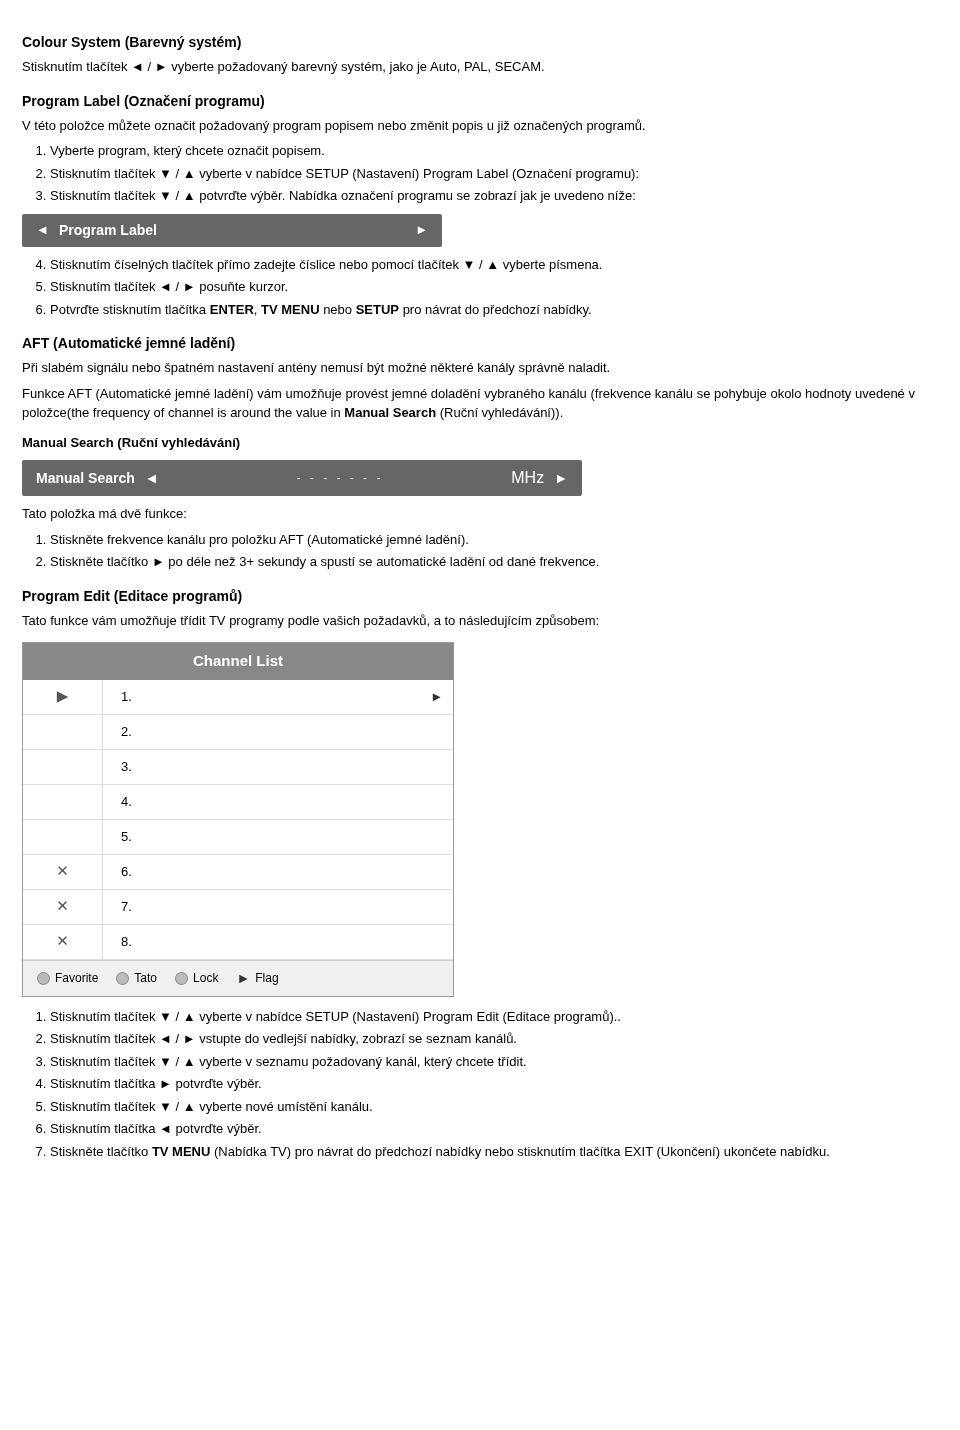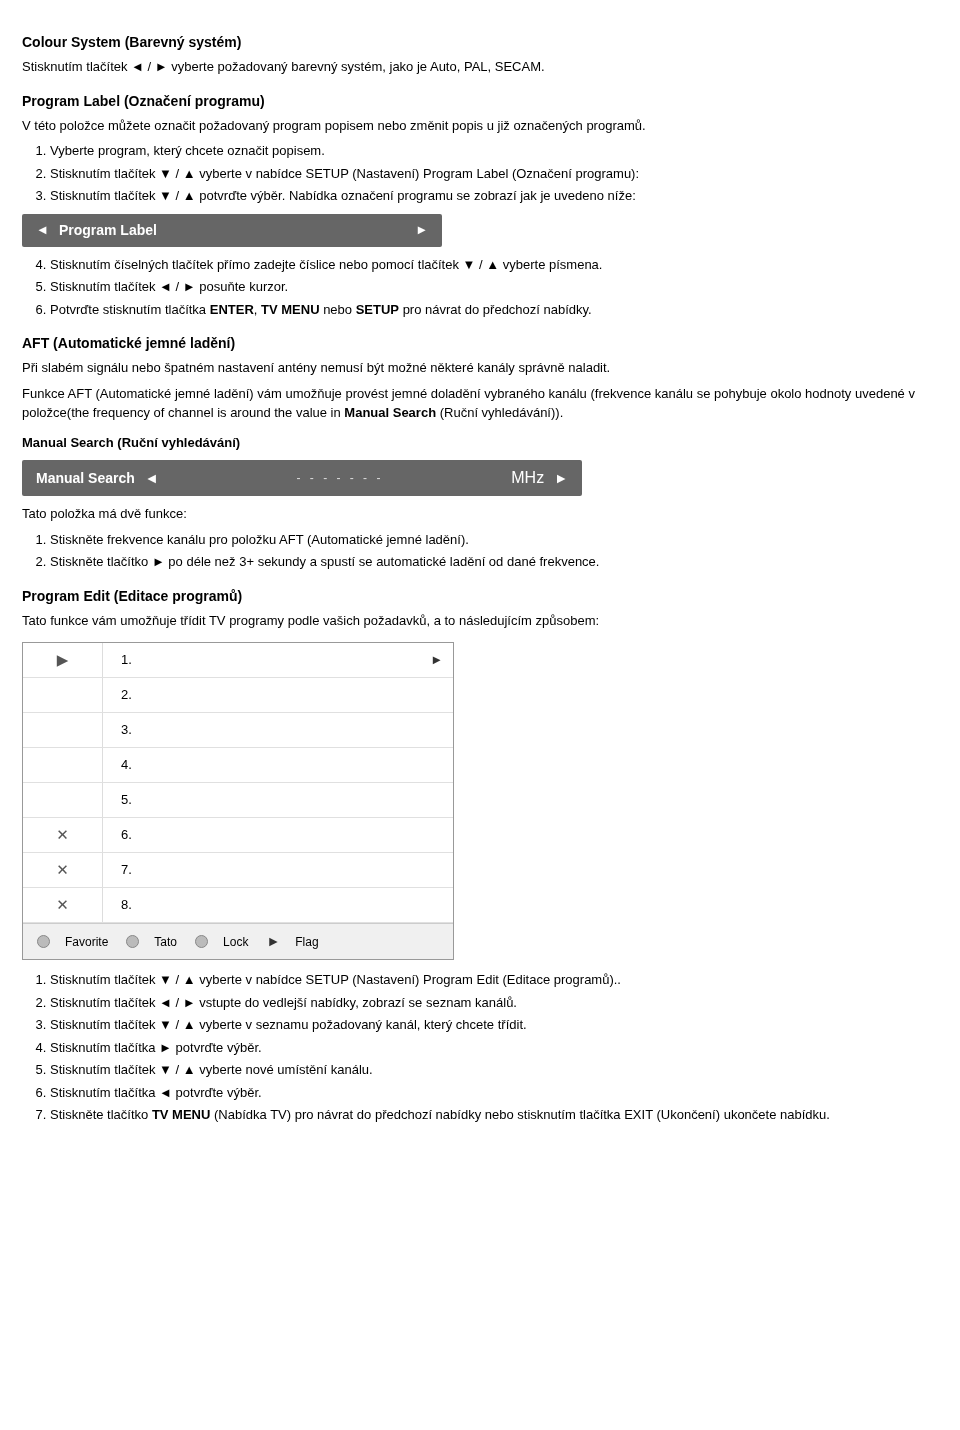--- a/index.html
+++ b/index.html
@@ -92,21 +92,21 @@
       display: flex;
       align-items: center;
       padding: 7px 14px;
       background: #f0f0f0;
       gap: 18px;
       border-top: 1px solid #ccc;
     }
     .footer-item {
       display: flex;
       align-items: center;
-      gap: 15px;
+      gap: 5px;
       font-size: 12px;
     }
     .footer-dot {
       width: 13px;
       height: 13px;
       border-radius: 50%;
       background: #bbb;
       border: 1px solid #888;
       display: inline-block;
     }
@@ -190,20 +190,21 @@
 <p>Tato položka má dvě funkce:</p>
 <ol>
   <li>Stiskněte frekvence kanálu pro položku AFT (Automatické jemné ladění).</li>
   <li>Stiskněte tlačítko ► po déle než 3+ sekundy a spustí se automatické ladění od dané frekvence.</li>
 </ol>
 
 <h3>Program Edit (Editace programů)</h3>
 <p>Tato funkce vám umožňuje třídit TV programy podle vašich požadavků, a to následujícím způsobem:</p>
 
 <div class="channel-list-container">
+  <div class="channel-list-header">Channel List</div>
 
   <div class="channel-list-row">
     <div class="flag-col">
       <span>▶</span>
     </div>
     <div class="num-col">
       <span>1.</span>
     </div>
     <div class="row-arrow">►</div>
   </div>

